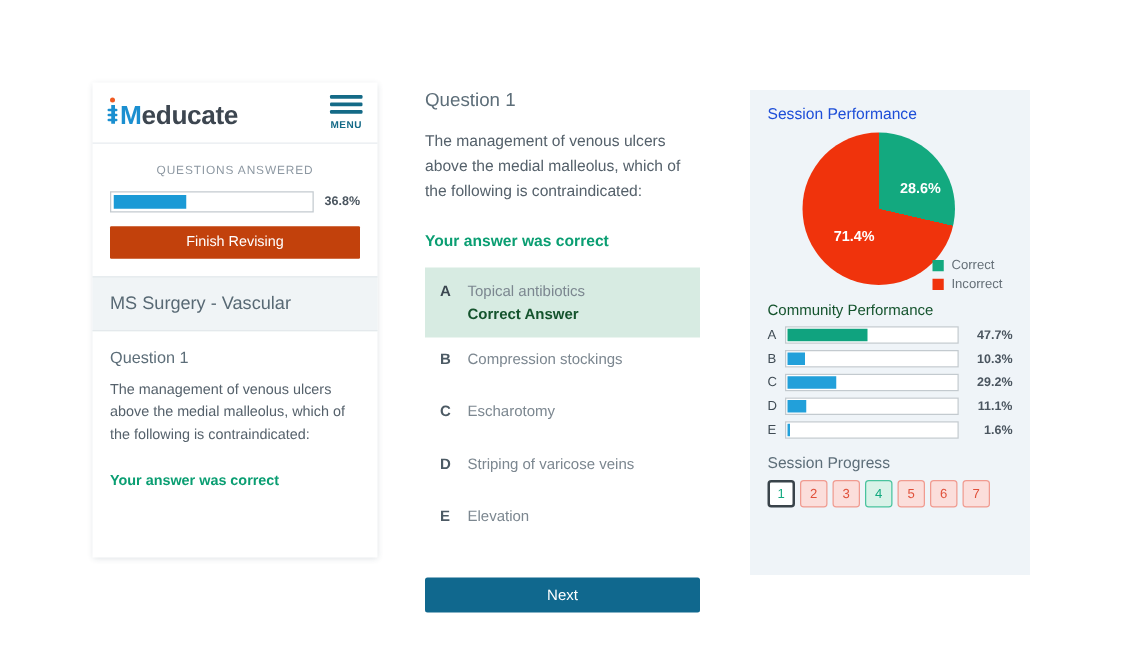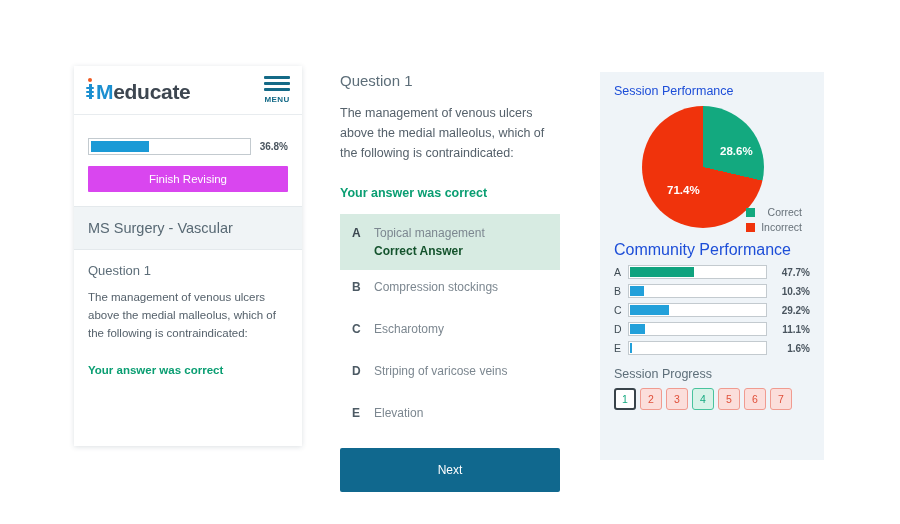--- a/index.html
+++ b/index.html
@@ -93,21 +93,21 @@
     padding: 2px;
   }
   .progress-fill {
     height: 100%; background: #1b9ad6;
   }
   .progress-pct {
     font-size: 10px; font-weight: bold; color: #4a555f;
     margin-left: 9px; white-space: nowrap;
   }
   .finish-btn {
-    margin-top: 11px; height: 26px; background: #d946ef;
+    margin-top: 11px; height: 26px; background: #c2410c;
     color: #ffffff; font-size: 11.5px;
     display: flex; align-items: center; justify-content: center;
     border: none; width: 100%; cursor: pointer;
     border-radius: 1px;
     font-family: "Liberation Sans", sans-serif;
   }
 
   .l-subject {
     background: #f0f4f6;
     border-top: 1px solid #e4e9ec;
@@ -147,21 +147,21 @@
   }
   .opt-text { color: #7c8790; }
   .opt.selected {
     background: #d7ebe2; padding-top: 12px; padding-bottom: 12px;
   }
   .opt.selected .opt-letter { color: #3b4750; }
   .opt-answer {
     color: #14532d; font-weight: bold; margin-top: 4px;
   }
   .next-btn {
-    margin-top: 10px; width: 100%; height: 44px;
+    margin-top: 24px; width: 100%; height: 28px;
     background: #10688e; color: #ffffff; border: none;
     font-size: 12px; cursor: pointer; border-radius: 2px;
     font-family: "Liberation Sans", sans-serif;
   }
 
   
   #right-panel {
     left: 600px; top: 72px; width: 224px; height: 388px;
     background: #eff4f8;
     padding: 12px 14px;
@@ -179,24 +179,24 @@
   }
   .pie-lbl {
     position: absolute; color: #ffffff; font-size: 11.5px; font-weight: bold; text-align: center;
   }
   .pie-lbl.correct { left: 106px; top: 43px; }
   .pie-lbl.incorrect { left: 53px; top: 82px; }
   .legend {
     position: absolute; right: 8px; bottom: 2px;
     display: flex; flex-direction: column; gap: 3px;
   }
-  .legend-item { display: flex; align-items: center; font-size: 10.5px; color: #667078; justify-content: space-between; }
+  .legend-item { display: flex; align-items: center; font-size: 10.5px; color: #667078; }
   .legend-sw { width: 9px; height: 9px; margin-right: 6px; }
 
-  .r-title2 { font-size: 16px; color: #1d4ed8; margin: 6px 0 6px 0; }
+  .r-title2 { font-size: 12px; color: #14532d; margin: 6px 0 6px 0; }
   .cbar-row { display: flex; align-items: center; margin-bottom: 5px; }
   .cbar-letter {
     width: 14px; font-size: 10.5px; color: #3f4b54; flex: none;
   }
   .cbar-track {
     flex: 1; height: 14px; background: #ffffff;
     border: 1px solid #c3cacf; box-sizing: border-box;
     padding: 1px;
   }
   .cbar-fill { height: 100%; }
@@ -237,20 +237,21 @@
     </div>
     <div class="menu-btn">
       <span class="menu-bar"></span>
       <span class="menu-bar"></span>
       <span class="menu-bar"></span>
       <span class="menu-label">MENU</span>
     </div>
   </div>
 
   <div class="l-stats">
+    <div class="score-label">QUESTIONS ANSWERED</div>
     <div class="progress-row">
       <div class="progress-track">
         <div class="progress-fill" id="left-progress-fill" style="width: 36.8%;"></div>
       </div>
       <div class="progress-pct">36.8%</div>
     </div>
     <button class="finish-btn">Finish Revising</button>
   </div>
 
   <div class="l-subject">MS Surgery - Vascular</div>
@@ -263,21 +264,21 @@
 </div>
 
 <div class="panel" id="mid-panel">
   <div class="m-qnum">Question 1</div>
   <div class="m-qtext">The management of venous ulcers above the medial malleolus, which of the following is contraindicated:</div>
   <div class="m-correct">Your answer was correct</div>
   <div id="options-list">
       <div class="opt selected">
         <span class="opt-letter">A</span>
         <span>
-          <div class="opt-text">Topical management</div>
+          <div class="opt-text">Topical antibiotics</div>
           <div class="opt-answer">Correct Answer</div>
         </span>
       </div>
       <div class="opt">
         <span class="opt-letter">B</span>
         <span>
           <div class="opt-text">Compression stockings</div>
         </span>
       </div>
       <div class="opt">

